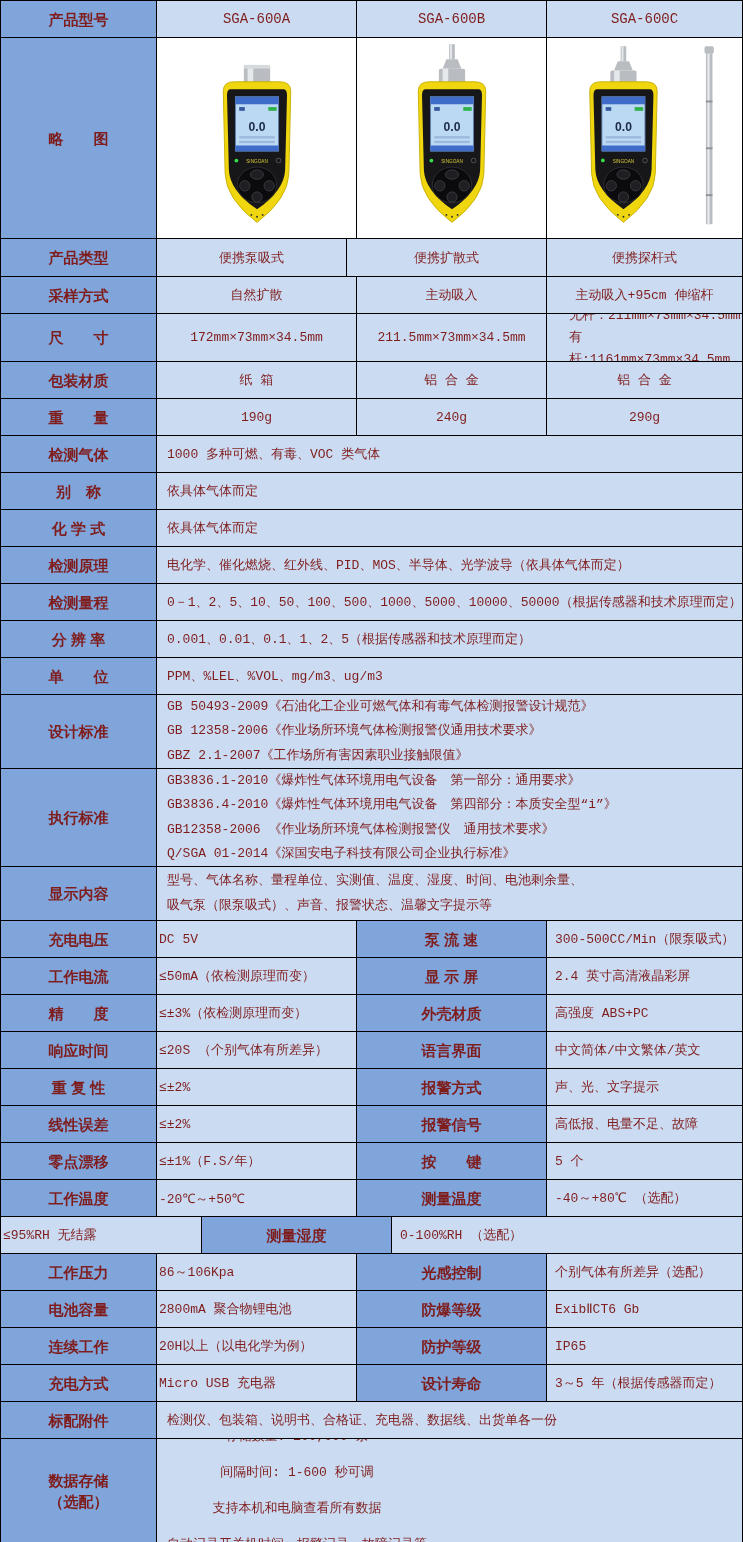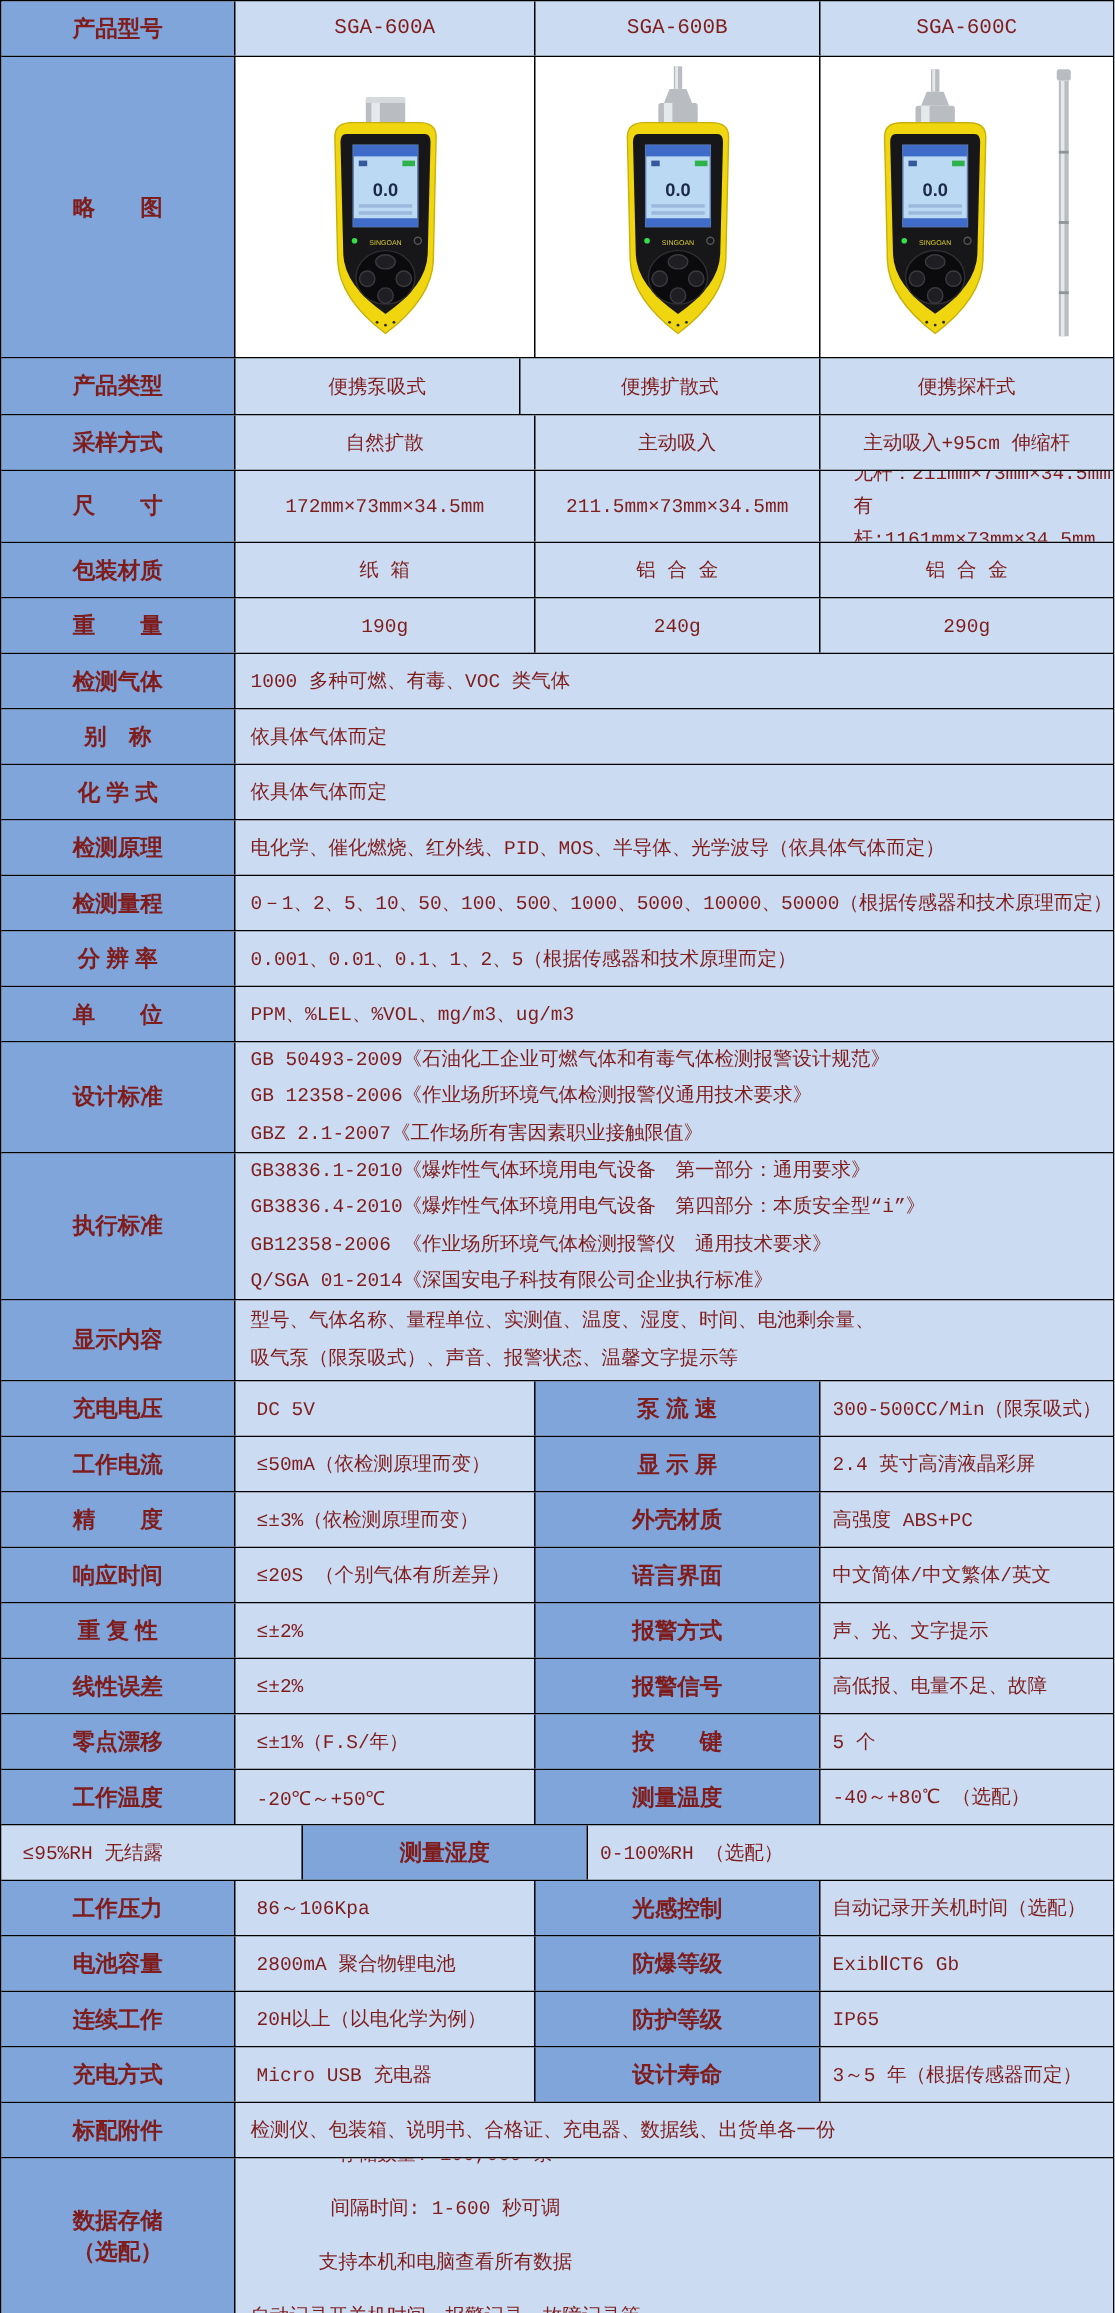--- a/index.html
+++ b/index.html
@@ -34,21 +34,21 @@
   .label2{width:190px;min-width:190px;}
   .value{
     background:#CBDCF2;
     font-size:13px;
     font-family:"Liberation Mono","DejaVu Sans Mono",monospace;
   }
   .c3a{width:200px;min-width:200px;justify-content:center;text-align:center;}
   .c3b{width:190px;min-width:190px;justify-content:center;text-align:center;}
   .c3c{flex:1;justify-content:center;text-align:center;}
   .vfull{flex:1;padding-left:10px;white-space:pre-line;}
-  .v1{width:200px;min-width:200px;padding-left:14px;}
+  .v1{width:200px;min-width:200px;padding-left:2px;}
   .v2{flex:1;padding-left:8px;}
   .dimc{justify-content:flex-start;text-align:left;padding-left:22px;white-space:pre-line;line-height:22px;}
   .photo{background:#FFFFFF;justify-content:center;align-items:center;}
   .h36{height:36px;} .h37{height:37px;} .h38{height:38px;} .h48{height:48px;}
   .h54{height:54px;} .h74{height:74px;} .h98{height:98px;} .h104{height:104px;}
   .h201{height:201px;}
   .lh24{line-height:24.5px;}
   .lh26{line-height:36px;text-align:center;}
   .hdrmodel{font-size:14px;}
   svg .kbtn{fill:#1f1f23;stroke:#3a3a40;stroke-width:1;}
@@ -336,21 +336,21 @@
   </div>
   <div class="row h37">
     <div class="cell value v1">≤95%RH 无结露</div>
     <div class="cell label label2">测量湿度</div>
     <div class="cell value v2">0-100%RH （选配）</div>
   </div>
   <div class="row h37">
     <div class="cell label">工作压力</div>
     <div class="cell value v1">86～106Kpa</div>
     <div class="cell label label2">光感控制</div>
-    <div class="cell value v2">自动记录开关机时间（选配）</div>
+    <div class="cell value v2">个别气体有所差异（选配）</div>
   </div>
   <div class="row h37">
     <div class="cell label">电池容量</div>
     <div class="cell value v1">2800mA 聚合物锂电池</div>
     <div class="cell label label2">防爆等级</div>
     <div class="cell value v2">ExibⅡCT6 Gb</div>
   </div>
   <div class="row h37">
     <div class="cell label">连续工作</div>
     <div class="cell value v1">20H以上（以电化学为例）</div>

